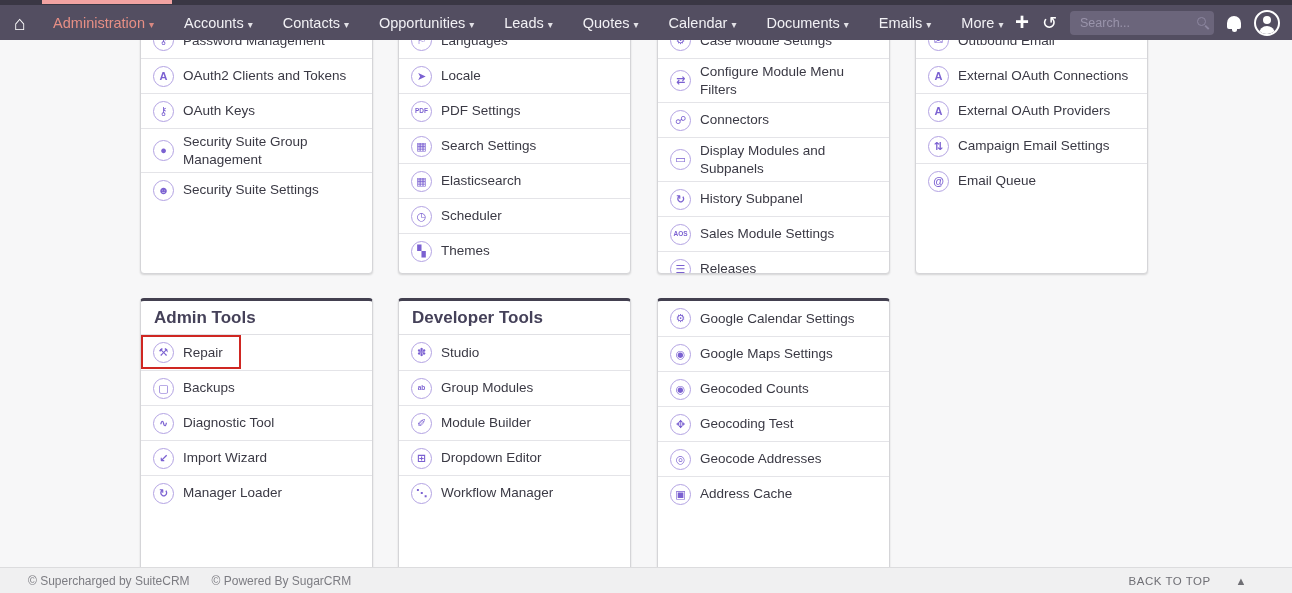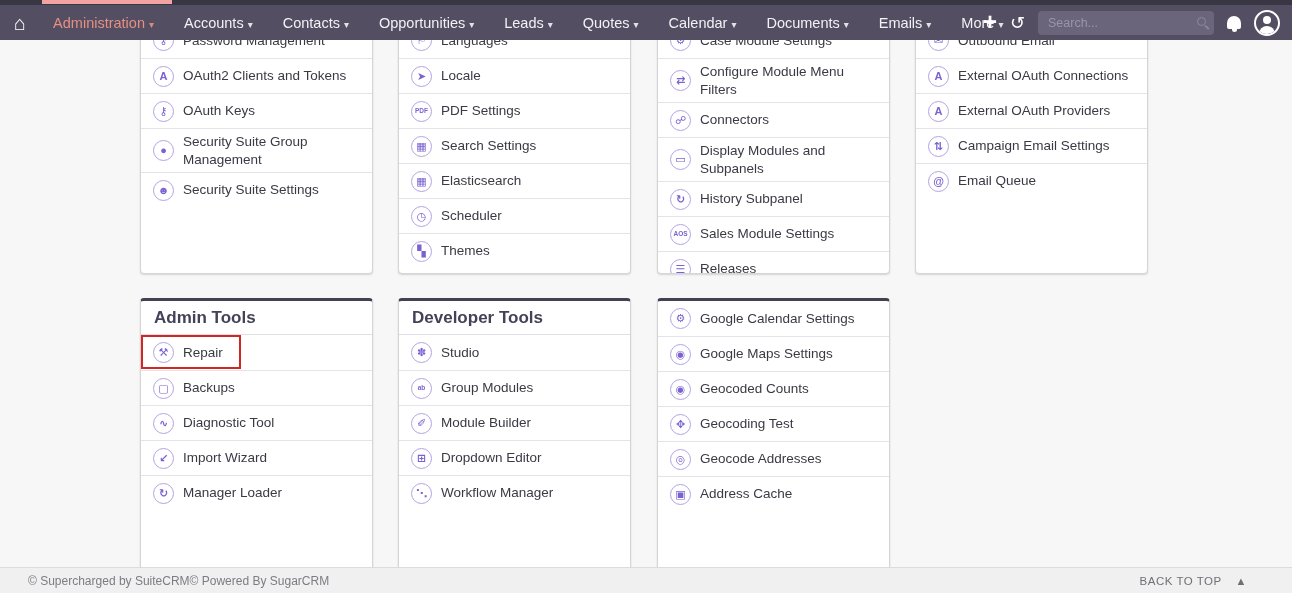--- a/index.html
+++ b/index.html
@@ -14,21 +14,21 @@
   .nav-row { position:absolute; top:5px; left:0; width:100%; height:35px;
     display:flex; align-items:center; }
   .home-icon { color:#fff; font-size:20px; margin-left:14px; margin-right:12px; cursor:pointer; line-height:1;}
   .nav-items { display:flex; list-style:none; align-items:flex-end; }
   .nav-item { color:#f2f1f5; font-size:14.5px; padding:0 15px; cursor:pointer; white-space:nowrap; }
   .nav-item .caret { font-size:10px; margin-left:4px; opacity:.9; }
   .nav-item.active { color:#e78f85; }
   .nav-right { position:absolute; right:12px; top:5px; height:35px; display:flex; align-items:center; gap:13px; }
   .plus-icon { color:#fff; font-size:24px; font-weight:bold; cursor:pointer; line-height:1; margin-top:-2px;}
   .history-icon { color:#fff; font-size:18px; cursor:pointer; line-height:1; }
-  .searchbox { width:176px; height:24px; background:#6b657b; border:none; border-radius:4px;
+  .searchbox { width:144px; height:24px; background:#6b657b; border:none; border-radius:4px;
     color:#e8e6ef; font-size:12.5px; padding:0 26px 0 10px; outline:none; }
   .searchbox::placeholder { color:#9a94ab; }
   .search-wrap { position:relative; }
   .mag-icon { position:absolute; right:8px; top:6px; width:9px; height:9px;
     border:1.6px solid #8d87a0; border-radius:50%; }
   .mag-icon::after { content:""; position:absolute; width:1.7px; height:5px; background:#8d87a0;
     transform:rotate(-45deg); left:8px; top:7px; }
   .bell-icon { position:relative; width:14px; height:13px; background:#fff;
     border-radius:7px 7px 2px 2px; cursor:pointer; }
   .bell-icon::after { content:""; position:absolute; left:4.5px; bottom:-3px; width:5px; height:3px;
@@ -58,24 +58,24 @@
     font-weight:bold; margin-right:9px; line-height:1; }
   .icon-circle.tiny-text { font-size:6.5px; letter-spacing:0; }
   .item-label { font-size:13.5px; color:#3a3944; line-height:1.3; }
   .highlight-box { position:absolute; left:0px; top:0px; width:100px; height:34px;
     border:2px solid #cf2722; pointer-events:none; }
 
   
   .footer { position:absolute; bottom:0; left:0; width:1292px; height:26px;
     background:#f0f0f1; border-top:1px solid #dcdcde; display:flex; align-items:center;
     padding:0 45px 0 28px; z-index:5; }
-  .footer-left { display:flex; }
+  .footer-left { display:flex; gap:22px; }
   .footer-text { font-size:12px; color:#7c7c82; }
   .back-to-top { margin-left:auto; font-size:11.5px; color:#6f6f75; letter-spacing:.5px;
-    cursor:pointer; display:flex; align-items:center; gap:14px; }
+    cursor:pointer; display:flex; align-items:center; gap:25px; }
   .back-to-top .arrow { font-size:11px; color:#6f6f75; }
 </style>
 </head>
 <body>
 
 <div class="content" id="cards-root">
     <section class="card c0 r0">
       <div class="item">
         <span class="icon-circle">⚷</span>
         <span class="item-label">Password Management</span>

